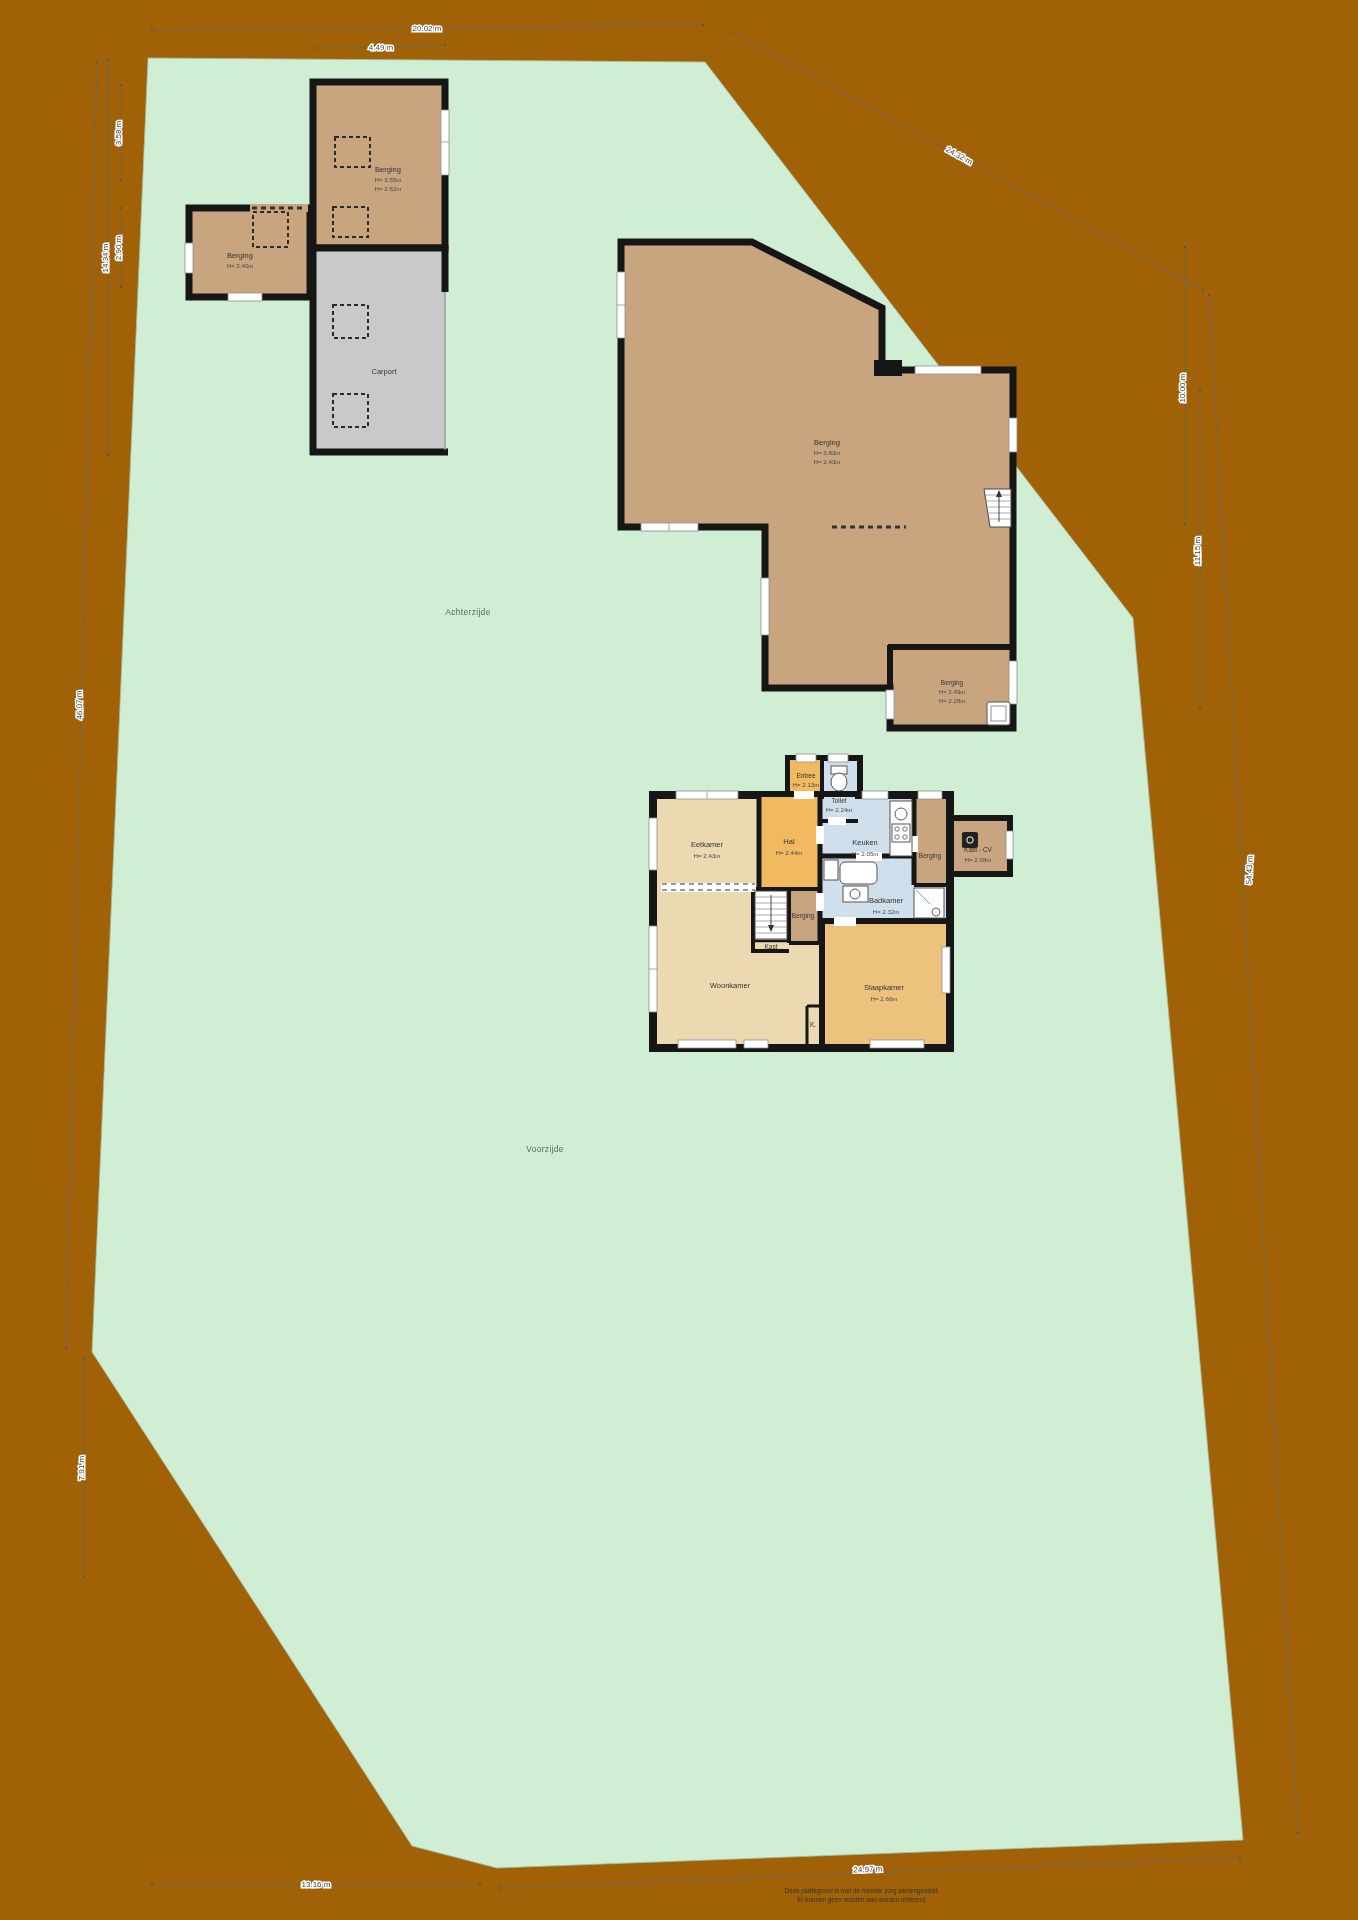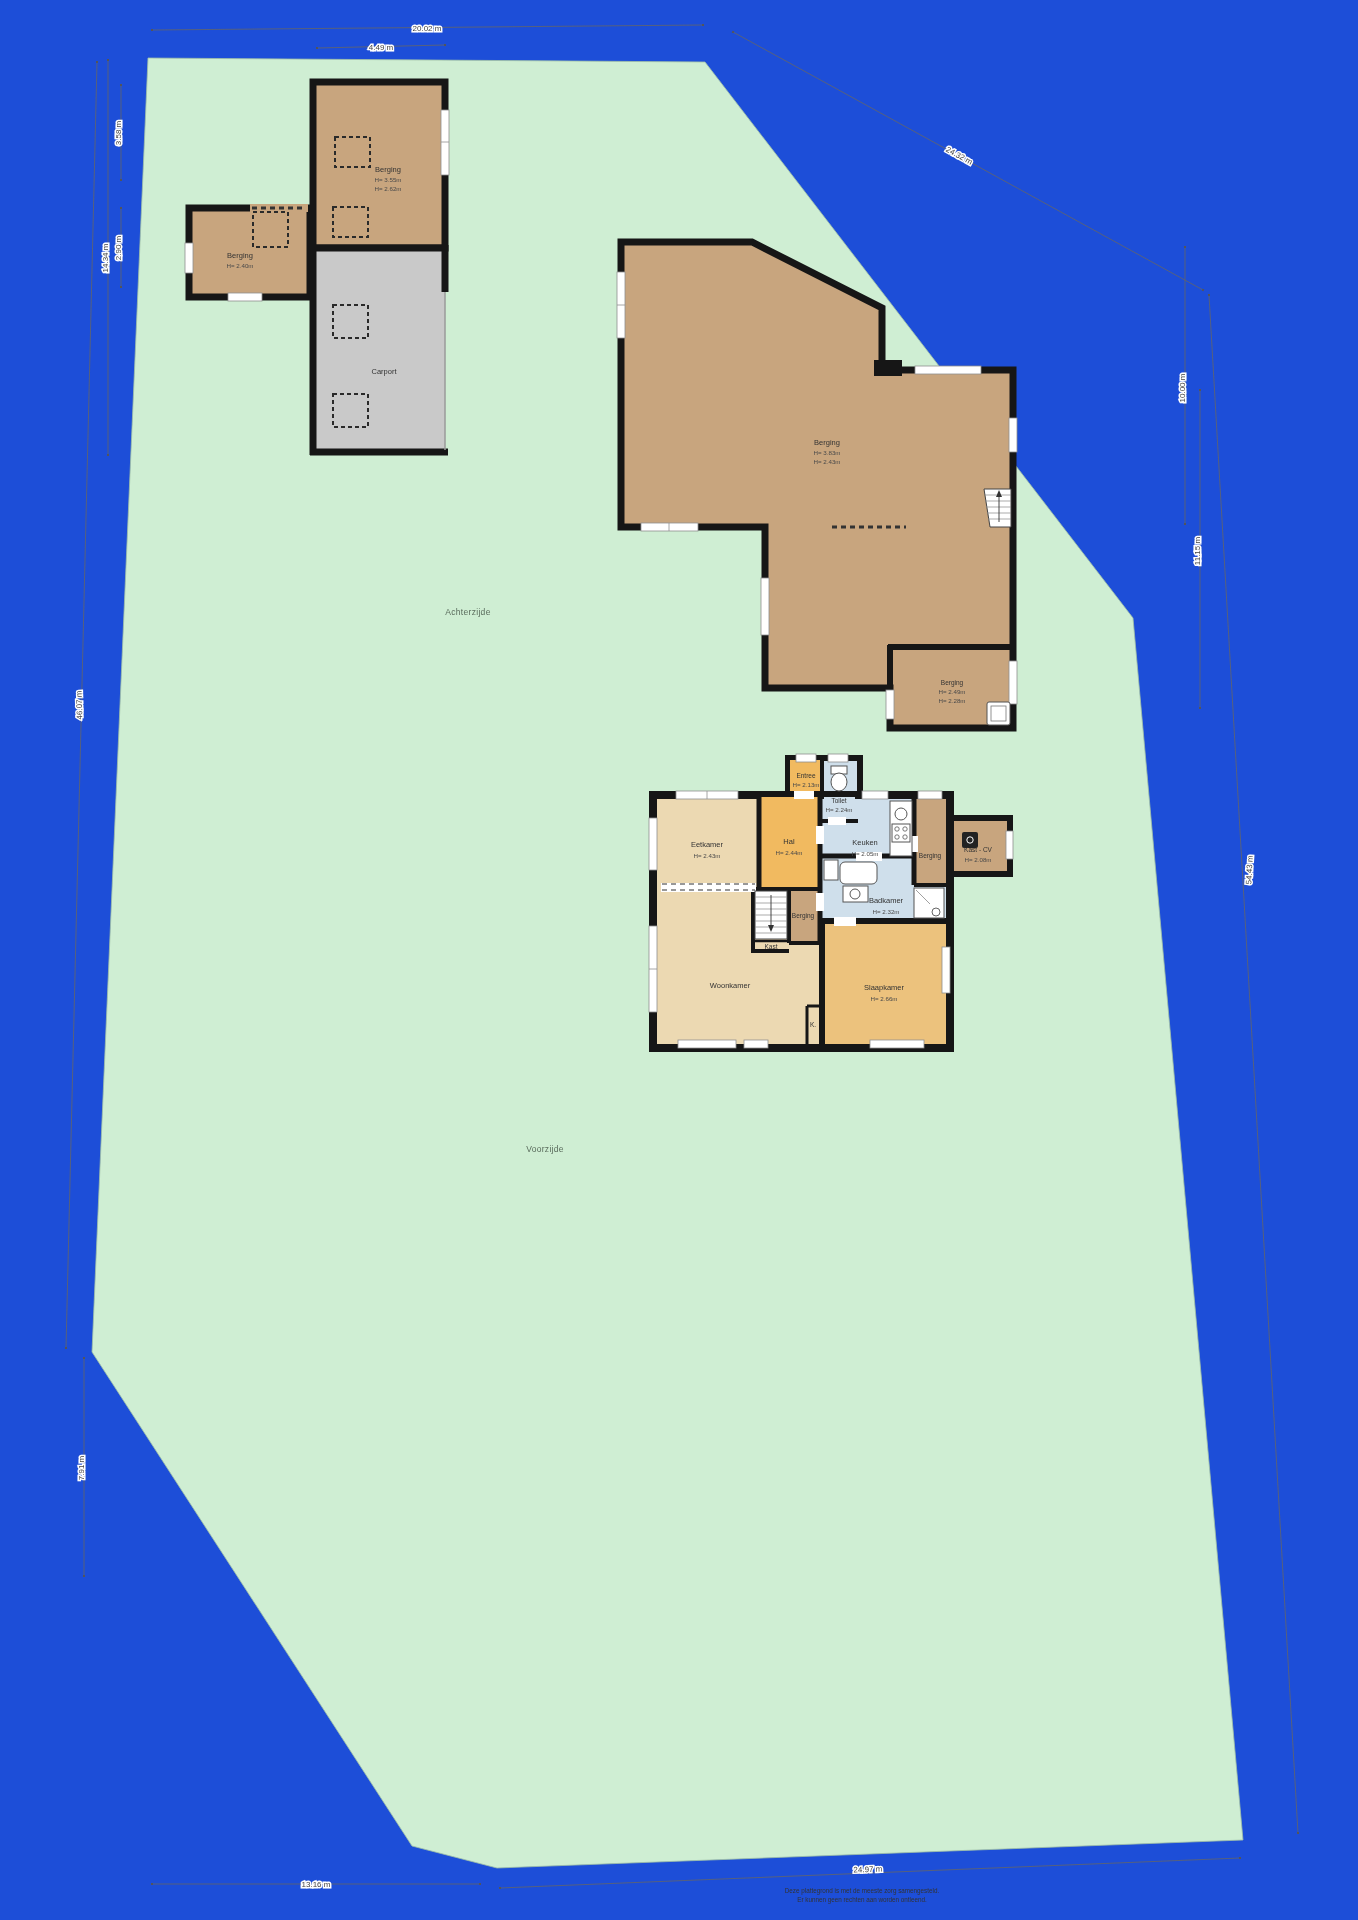--- a/index.html
+++ b/index.html
@@ -1,17 +1,17 @@
 <!DOCTYPE html>
 <html><head>
 <meta charset="utf-8">
 <style>
   html,body { margin:0; padding:0; background:#ffffff; }
   .canvas {
-    position:relative; width:1358px; height:1920px; background:#1d4ed8;
+    position:relative; width:1358px; height:1920px; background:#a16207;
     font-family:"Liberation Sans", sans-serif; overflow:hidden;
   }
   svg text { font-family:"Liberation Sans", sans-serif; }
   .roomname { font-size:7.5px; fill:#333; text-anchor:middle; }
   .roomname-sm { font-size:6.5px; fill:#333; text-anchor:middle; }
   .roomh { font-size:6.2px; fill:#4a4a4a; text-anchor:middle; }
   .arealabel { font-size:8.5px; fill:#5a6b5c; text-anchor:middle; letter-spacing:0.3px; }
   .dimtext { font-size:8px; fill:#444; text-anchor:middle; paint-order:stroke; stroke:#ffffff; stroke-width:3px; }
   .disc { font-size:6.3px; fill:#333; text-anchor:middle; }
   .dim { stroke:#666; stroke-width:0.8; marker-start:url(#mk); marker-end:url(#mk); }

